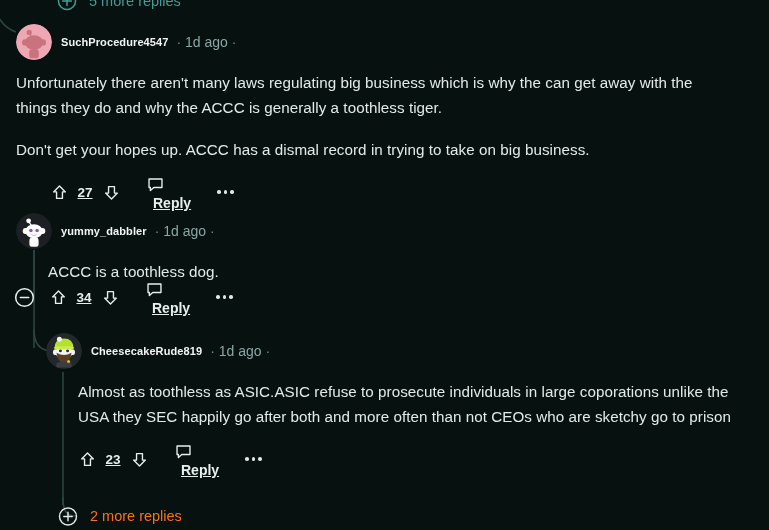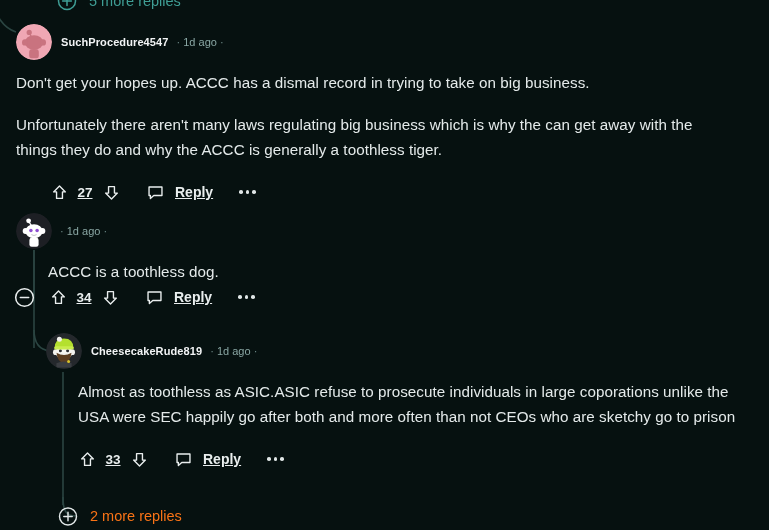--- a/index.html
+++ b/index.html
@@ -49,21 +49,21 @@
   }
   .uname {
     font-size: 11px;
     font-weight: bold;
     color: #f2f4f5;
     margin-left: 9px;
     letter-spacing: 0.1px;
     white-space: nowrap;
   }
   .meta {
-    font-size: 11px;
+    font-size: 14px;
     color: #8aa7a4;
     margin-left: 8px;
     white-space: nowrap;
   }
   .meta .sep { color: #6f8b89; }
 
   .c-body {
     font-size: 15.2px;
     line-height: 25px;
     color: #e4eaea;
@@ -93,22 +93,23 @@
   .votes {
     font-size: 13.5px;
     font-weight: bold;
     color: #e9eeee;
     margin: 0 7px;
     min-width: 16px;
     text-align: center;
   }
   .reply-btn {
     display: flex;
-    align-items: center;
+    align-items: flex-start;
     margin-left: 22px;
+    flex-direction: column;
   }
   .reply-label {
     font-size: 14px;
     font-weight: bold;
     color: #e9eeee;
     margin-left: 9px;
   }
   .dots {
     display: flex;
     align-items: center;
@@ -194,22 +195,22 @@
       </div>
       <span class="uname">SuchProcedure4547</span>
       <span class="meta">
         <span class="sep">·</span>
         <span>1d ago</span>
         <span class="sep">·</span>
       </span>
     </div>
 
     <div class="c-body" style="margin-top:10px; width:700px;">
+      <p>Unfortunately there aren't many laws regulating big business which is why the can get away with the things they do and why the ACCC is generally a toothless tiger.</p>
       <p>Don't get your hopes up. ACCC has a dismal record in trying to take on big business.</p>
-      <p>Unfortunately there aren't many laws regulating big business which is why the can get away with the things they do and why the ACCC is generally a toothless tiger.</p>
     </div>
 
     <div class="actions" style="margin-top:17px; margin-left:32px;">
       <div class="vote-group">
         <span class="icon-btn">
           <svg width="19" height="19" viewBox="0 0 20 20">
             <path d="M10 3.2 L16.2 9.4 H13.1 V16.2 H6.9 V9.4 H3.8 Z" fill="none" stroke="#e9eeee" stroke-width="1.45" stroke-linejoin="round"></path>
           </svg>
         </span>
         <span class="votes">27</span>
@@ -245,20 +246,21 @@
           <path d="M13.1 9.1 L16.2 13.6" stroke="#ffffff" stroke-width="1.2" fill="none"></path>
           <ellipse cx="18" cy="18.2" rx="8.6" ry="7" fill="#ffffff"></ellipse>
           <ellipse cx="9.4" cy="18" rx="2.7" ry="3" fill="#ffffff"></ellipse>
           <ellipse cx="26.6" cy="18" rx="2.7" ry="3" fill="#ffffff"></ellipse>
           <circle cx="14.9" cy="17.6" r="1.75" fill="#8e4fd0"></circle>
           <circle cx="21.1" cy="17.6" r="1.75" fill="#8e4fd0"></circle>
           <path d="M15.4 21.6 Q18 23.4 20.6 21.6" stroke="#b9bcc2" stroke-width="0.9" fill="none"></path>
           <rect x="13.4" y="24.8" width="9.2" height="9" rx="2.3" fill="#ffffff"></rect>
         </svg>
       </div>
+      <span class="uname">yummy_dabbler</span>
       <span class="meta">
         <span class="sep">·</span>
         <span>1d ago</span>
         <span class="sep">·</span>
       </span>
     </div>
 
     <div class="c-body" style="margin-top:10px; margin-left:32px; width:690px;">
       <p>ACCC is a toothless dog.</p>
     </div>
@@ -326,31 +328,31 @@
       </div>
       <span class="uname">CheesecakeRude819</span>
       <span class="meta">
         <span class="sep">·</span>
         <span>1d ago</span>
         <span class="sep">·</span>
       </span>
     </div>
 
     <div class="c-body" style="margin-top:10px; margin-left:32px; width:672px;">
-      <p>Almost as toothless as ASIC.ASIC refuse to prosecute individuals in large coporations unlike the USA were SEC happily go after both and more often than not CEOs who are sketchy go to prison</p>
+      <p>Almost as toothless as ASIC.ASIC refuse to prosecute individuals in large coporations unlike the USA they SEC happily go after both and more often than not CEOs who are sketchy go to prison</p>
     </div>
 
     <div class="actions" style="margin-top:17px; margin-left:30px;">
       <div class="vote-group">
         <span class="icon-btn">
           <svg width="19" height="19" viewBox="0 0 20 20">
             <path d="M10 3.2 L16.2 9.4 H13.1 V16.2 H6.9 V9.4 H3.8 Z" fill="none" stroke="#e9eeee" stroke-width="1.45" stroke-linejoin="round"></path>
           </svg>
         </span>
-        <span class="votes">33</span>
+        <span class="votes">23</span>
         <span class="icon-btn">
           <svg width="19" height="19" viewBox="0 0 20 20">
             <path d="M10 16.8 L3.8 10.6 H6.9 V3.8 H13.1 V10.6 H16.2 Z" fill="none" stroke="#e9eeee" stroke-width="1.45" stroke-linejoin="round"></path>
           </svg>
         </span>
       </div>
       <div class="reply-btn">
         <span class="icon-btn">
           <svg width="19" height="19" viewBox="0 0 20 20">
             <path d="M3.2 4.2 H16.8 V13.2 H8.2 L4.6 16.4 V13.2 H3.2 Z" fill="none" stroke="#e9eeee" stroke-width="1.45" stroke-linejoin="round"></path>

